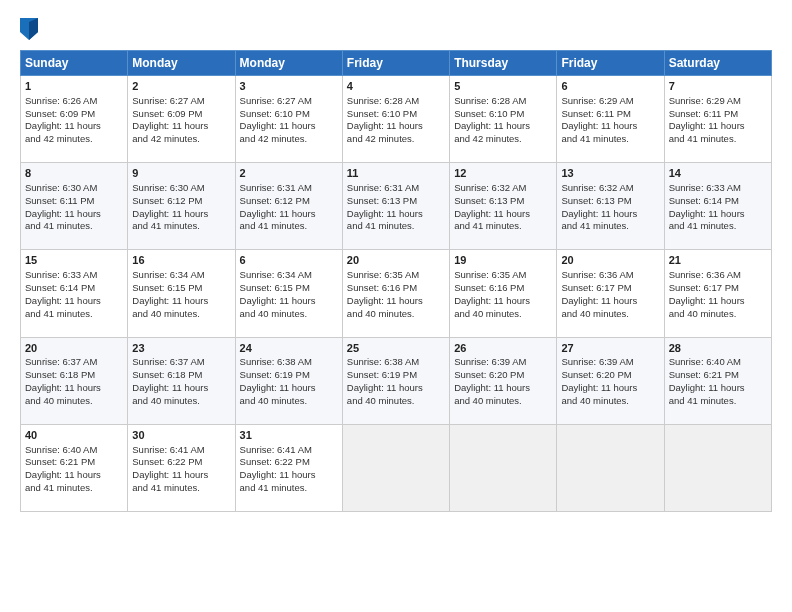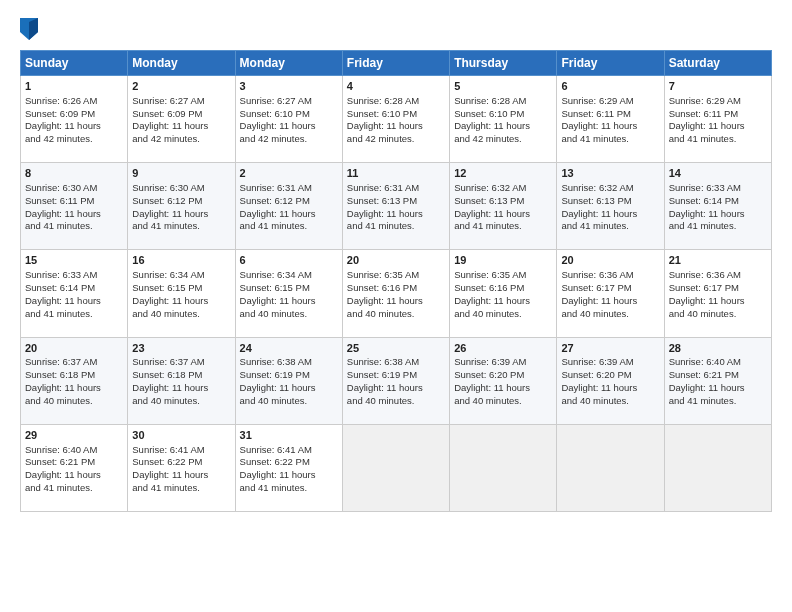--- a/index.html
+++ b/index.html
@@ -334,21 +334,21 @@
           <td>
             <span class="day-num">28</span>
             <div>Sunrise: 6:40 AM</div>
             <div>Sunset: 6:21 PM</div>
             <div>Daylight: 11 hours</div>
             <div>and 41 minutes.</div>
           </td>
         </tr>
         <tr>
           <td>
-            <span class="day-num">29</span>
+            <span class="day-num">40</span>
             <div>Sunrise: 6:40 AM</div>
             <div>Sunset: 6:21 PM</div>
             <div>Daylight: 11 hours</div>
             <div>and 41 minutes.</div>
           </td>
           <td>
             <span class="day-num">30</span>
             <div>Sunrise: 6:41 AM</div>
             <div>Sunset: 6:22 PM</div>
             <div>Daylight: 11 hours</div>

